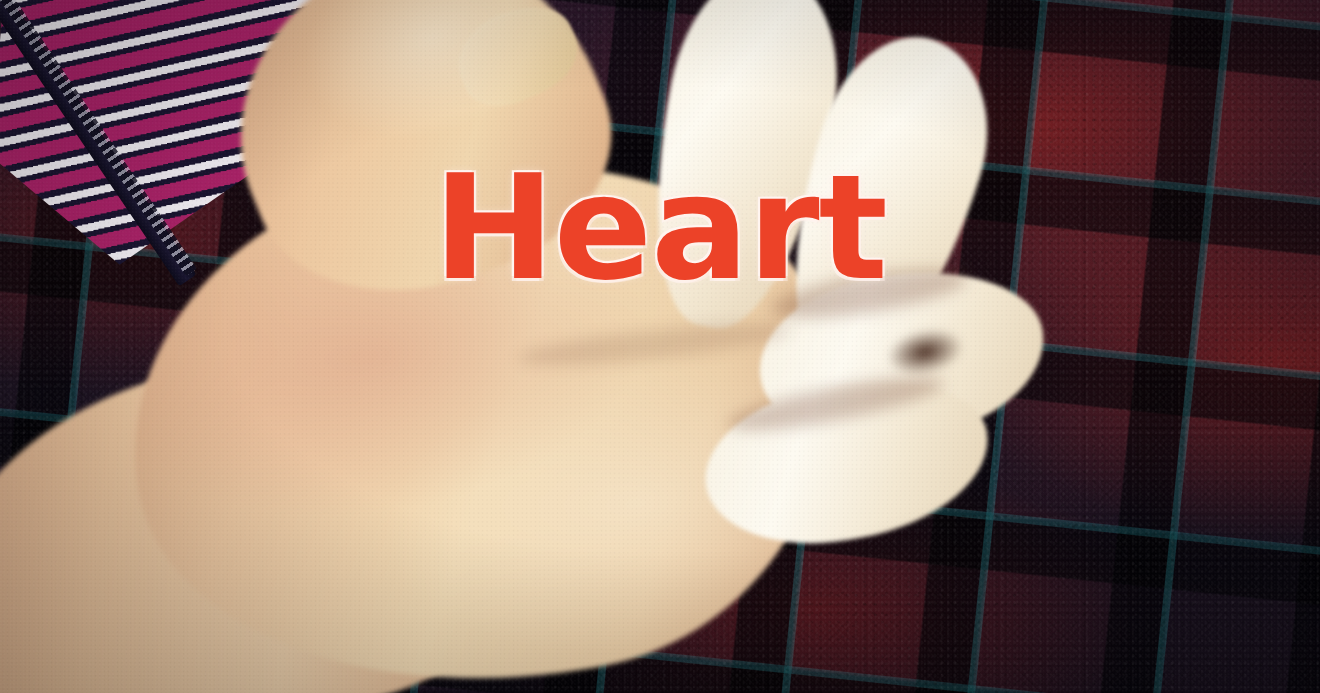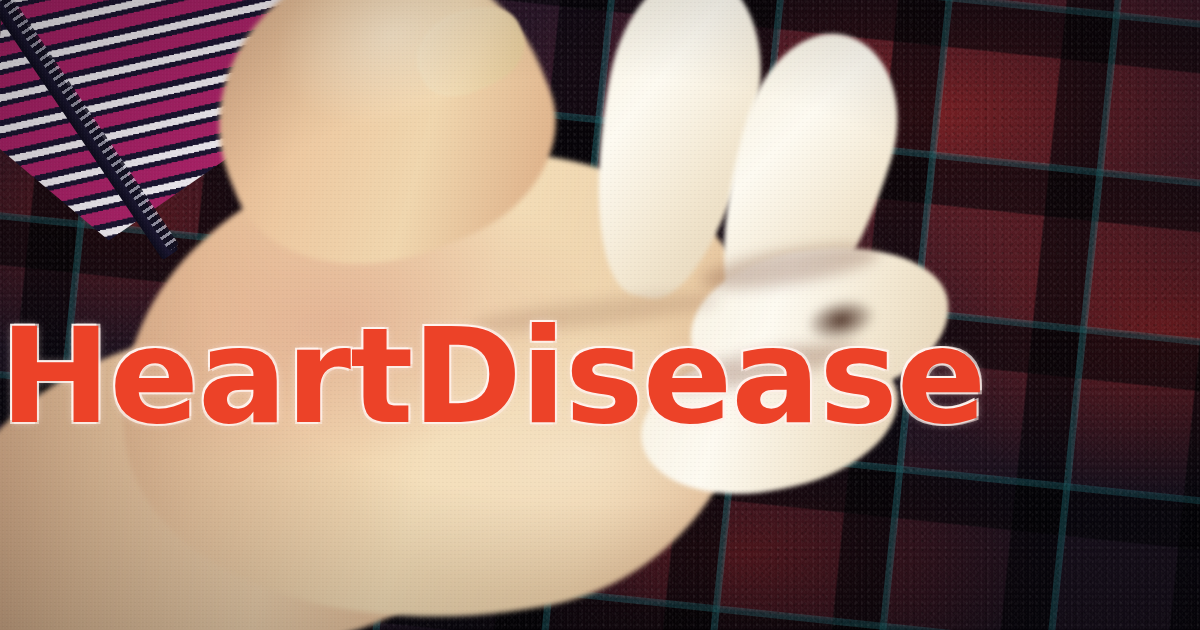--- a/index.html
+++ b/index.html
@@ -162,21 +162,21 @@
   #grain{
     background-image:
       radial-gradient(circle at 20% 30%, rgba(255,255,255,.035) 0 .6px, transparent 1px),
       radial-gradient(circle at 70% 60%, rgba(0,0,0,.05) 0 .6px, transparent 1px);
     background-size:3px 3px,4px 4px;opacity:.7;
   }
 
   
   #overlay-text{
     position:absolute;inset:0;
-    display:flex;
+    display:flex;flex-direction:column;
     align-items:center;justify-content:flex-start;
     padding-top:123px;
   }
   .headline{
     font-family:"DejaVu Sans","Liberation Sans",sans-serif;
     font-weight:bold;
     font-size:132px;
     line-height:1.30;
     letter-spacing:-1px;
     color:#ec4228;
@@ -222,16 +222,15 @@
     <div class="knuckle-shadow" id="ks2"></div>
     <div class="knuckle-shadow" id="ks3"></div>
     <div id="webgap"></div>
   </div>
 
   <div class="layer" id="vignette"></div>
   <div class="layer" id="grain"></div>
 
   <div id="overlay-text">
     <div class="headline">Heart</div>
-    <div class="headline">Disease</div>
   </div>
 
 </div>
 
 </body></html>

